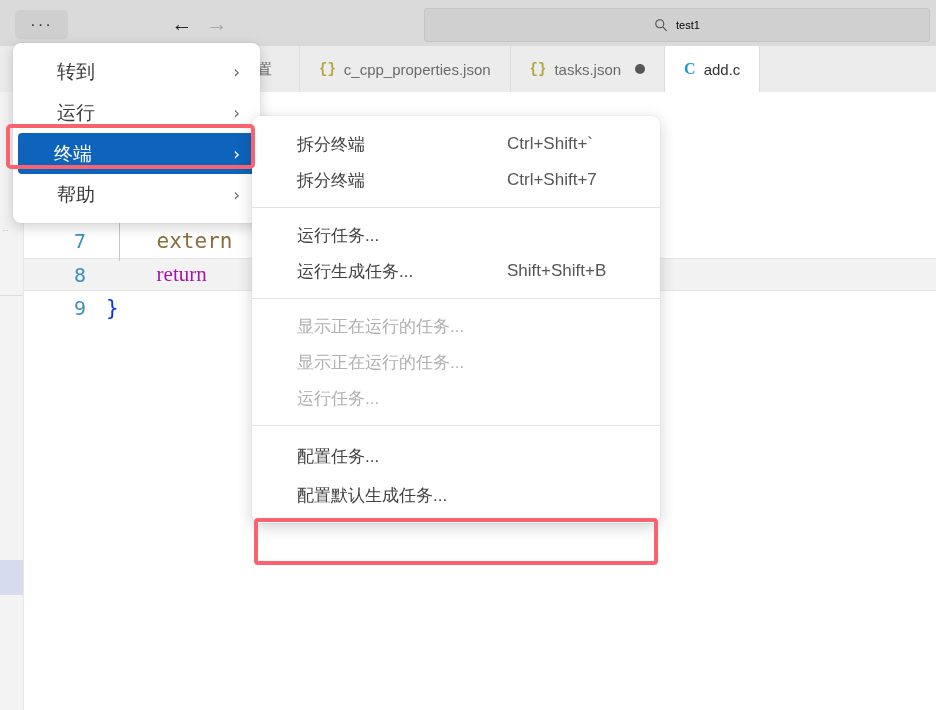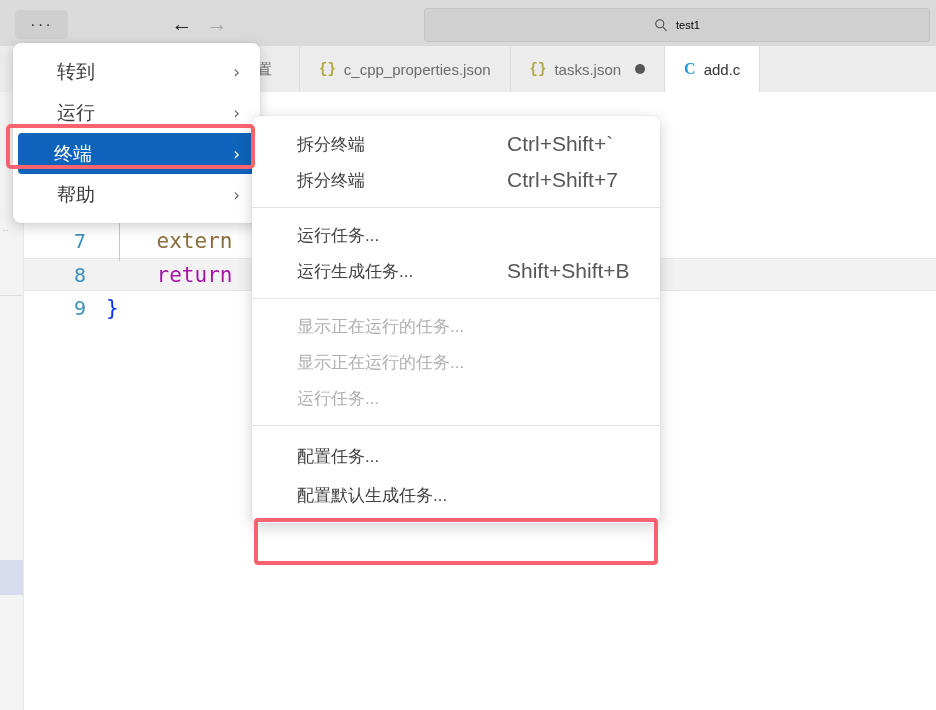--- a/index.html
+++ b/index.html
@@ -188,21 +188,21 @@
     white-space: pre;
     position: relative;
   }
   .indent-guide {
     position: absolute;
     left: 95px; top: 0;
     width: 1px;
     background: #c8c8c8;
   }
   .kw-blue { color: #0000ff; }
-  .kw-purple { color: #a616a6; }
+  .kw-purple { color: #a616a6; font-family: Liberation Serif, serif; }
   .fn-brown { color: #8a6d3b; }
   .punct { color: #3b3b3b; }
   .brace { color: #0431fa; }
 
   
   #menu-main {
     position: absolute;
     left: 13px; top: 43px;
     width: 247px;
     background: #ffffff;
@@ -265,21 +265,21 @@
     padding: 0 18px 0 45px;
     font-size: 17px;
     color: #424242;
     box-sizing: border-box;
     position: relative;
   }
   .smi.disabled { color: #b0b0b0; }
   .smi .accel {
     position: absolute;
     left: 255px;
-    font-size: 21px;
+    font-size: 17px;
     color: #565656;
     font-family: "Liberation Sans", sans-serif;
   }
   .sep {
     height: 1px;
     background: #e3e3e3;
     margin: 9px 0 9px 0;
   }
   #cfg-ring {
     position: absolute;

